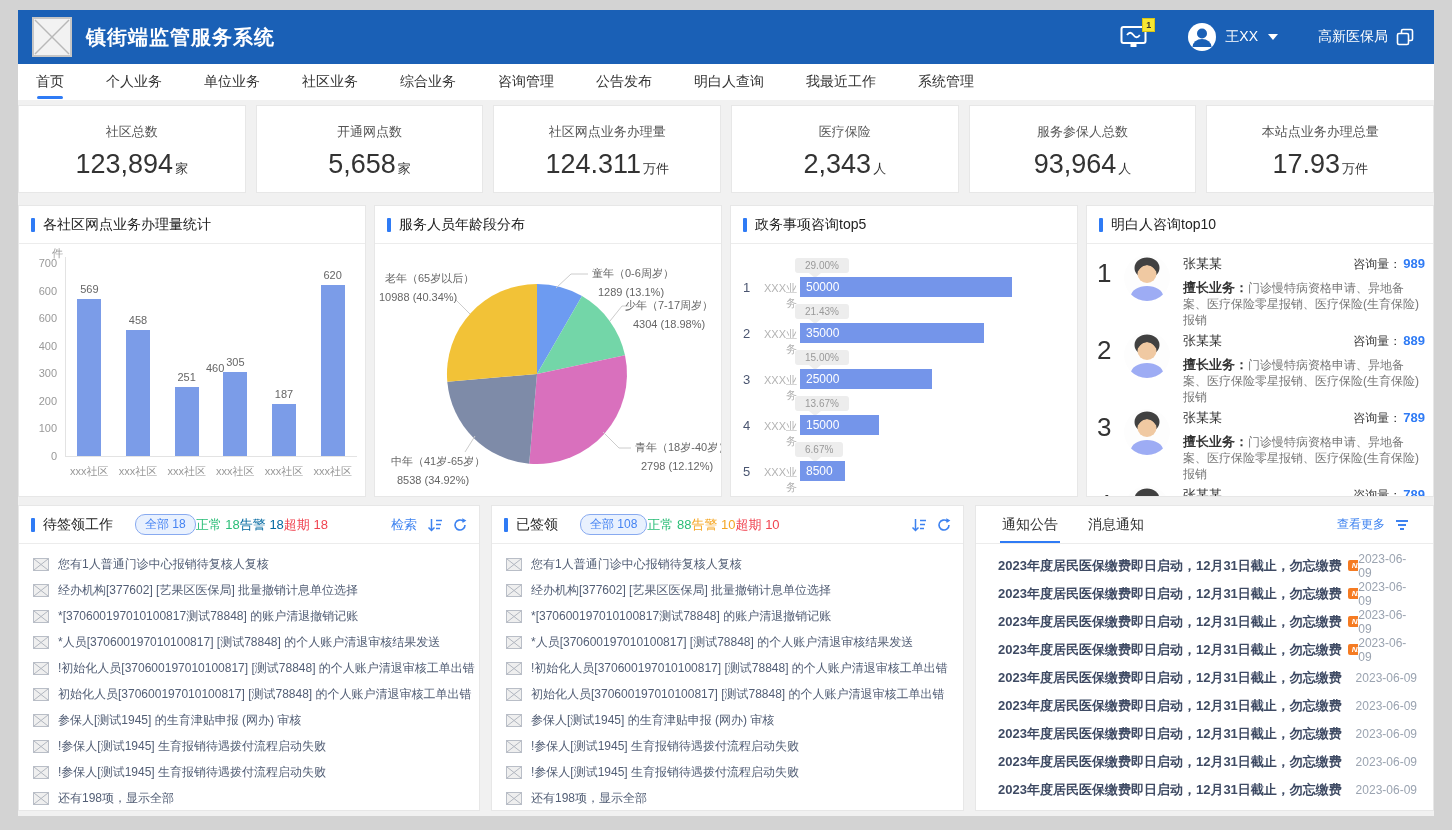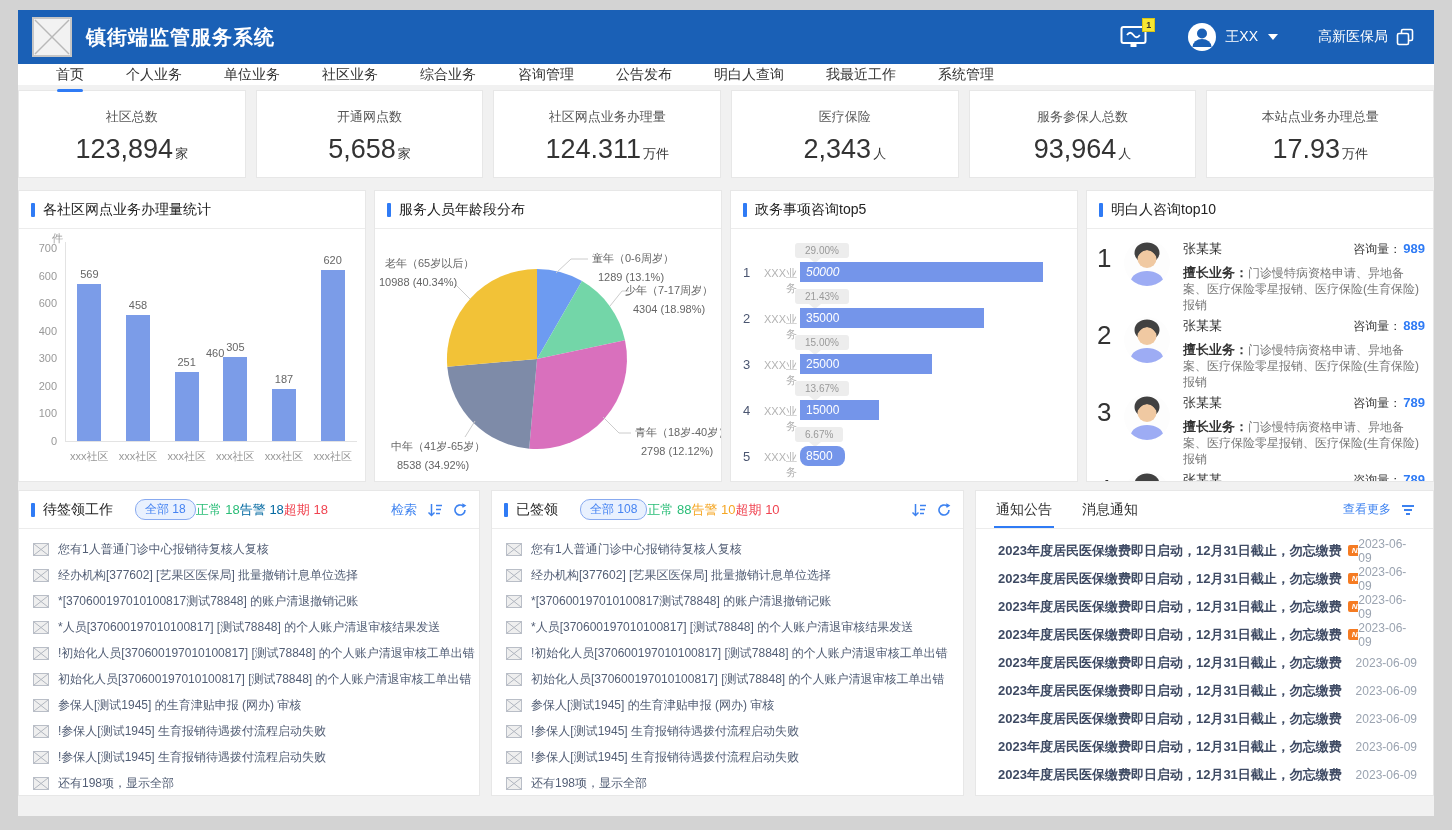--- a/index.html
+++ b/index.html
@@ -17,21 +17,21 @@
   .logo { width:40px; height:40px; margin:0 14px 0 14px; }
   .app-title { color:#fff; font-size:20px; font-weight:600; letter-spacing:1px; }
   .topbar-right { margin-left:auto; display:flex; align-items:center; gap:40px; padding-right:20px; }
   .monitor-wrap { position:relative; cursor:pointer; }
   .mon-badge { position:absolute; top:-7px; right:-8px; background:#f7e733; color:#333; font-size:9px; font-weight:700; padding:1px 3px; line-height:10px; border:1px solid #d9c516; }
   .user { display:flex; align-items:center; gap:8px; color:#fff; font-size:14px; cursor:pointer; }
   .caret { width:0; height:0; border-left:5px solid transparent; border-right:5px solid transparent; border-top:6px solid #fff; margin-left:2px; }
   .org { display:flex; align-items:center; gap:8px; color:#fff; font-size:14px; cursor:pointer; }
 
   
-  nav { height:21px; background:#fff; display:flex; align-items:stretch; padding-left:38px; }
+  nav { height:36px; background:#fff; display:flex; align-items:stretch; padding-left:18px; }
   .nav-item { position:relative; display:flex; align-items:center; padding:0 28px 0 0; margin-right:14px; font-size:14px; color:#333; text-decoration:none; cursor:pointer; }
   .nav-item span { position:relative; padding:8px 0; }
   .nav-item.active span::after { content:""; position:absolute; left:50%; transform:translateX(-50%); bottom:0; width:26px; height:3px; background:#2f7bf5; border-radius:2px; }
 
   
   .stats { display:flex; gap:10px; margin-top:5px; height:88px; }
   .stat-card { flex:1; background:#fff; border:1px solid #e7e7e7; text-align:center; padding-top:17px; }
   .stat-label { font-size:13px; color:#555; }
   .stat-value { margin-top:8px; }
   .stat-num { font-size:27px; color:#333; }
@@ -274,21 +274,21 @@
       <div class="panel">
         <div class="panel-title">
           <span class="tick-bar"></span>
           <h3>政务事项咨询top5</h3>
         </div>
         <div id="top5-body" class="panel-body" style="padding-top:14px;">
             <div class="t5-row">
               <div class="t5-badge">29.00%</div>
               <div class="t5-rank">1</div>
               <div class="t5-label">XXX业务</div>
-              <div class="t5-bar" style="width: 243px; font-style: italic;">50000</div>
+              <div class="t5-bar" style="width: 212px;">50000</div>
             </div>
             <div class="t5-row">
               <div class="t5-badge">21.43%</div>
               <div class="t5-rank">2</div>
               <div class="t5-label">XXX业务</div>
               <div class="t5-bar" style="width: 184px;">35000</div>
             </div>
             <div class="t5-row">
               <div class="t5-badge">15.00%</div>
               <div class="t5-rank">3</div>
@@ -298,21 +298,21 @@
             <div class="t5-row">
               <div class="t5-badge">13.67%</div>
               <div class="t5-rank">4</div>
               <div class="t5-label">XXX业务</div>
               <div class="t5-bar" style="width: 79px;">15000</div>
             </div>
             <div class="t5-row">
               <div class="t5-badge">6.67%</div>
               <div class="t5-rank">5</div>
               <div class="t5-label">XXX业务</div>
-              <div class="t5-bar" style="width: 45px; border-radius: 8px;">8500</div>
+              <div class="t5-bar" style="width: 45px;">8500</div>
             </div>
           </div>
       </div>
       <div class="panel">
         <div class="panel-title">
           <span class="tick-bar"></span>
           <h3>明白人咨询top10</h3>
         </div>
         <div id="top10-body" class="panel-body" style="padding-top:6px;">
             <div class="t10-row">
@@ -672,21 +672,21 @@
   <line x1="1" y1="1" x2="15" y2="12" stroke="#b2b7c0" stroke-width="1"></line>
   <line x1="15" y1="1" x2="1" y2="12" stroke="#b2b7c0" stroke-width="1"></line>
                 </svg>
               </span>
               <span>还有198项，显示全部</span>
             </div>
           </div>
       </div>
 
       <div class="panel" style="width:459px;">
-        <div class="panel-title" style="padding:0 18px;">
+        <div class="panel-title" style="padding:0 24px;">
           <div class="notice-tabs">
             <span class="n-tab active">通知公告</span>
             <span class="n-tab">消息通知</span>
           </div>
           <div class="panel-tools">
             <span class="tool-link" style="font-size:12px;">查看更多</span>
             <svg width="14" height="12" viewBox="0 0 14 12">
               <line x1="1" y1="2" x2="13" y2="2" stroke="#3d82f0" stroke-width="2"></line>
               <line x1="3" y1="6" x2="11" y2="6" stroke="#3d82f0" stroke-width="2"></line>
               <line x1="5" y1="10" x2="9" y2="10" stroke="#3d82f0" stroke-width="2"></line>

